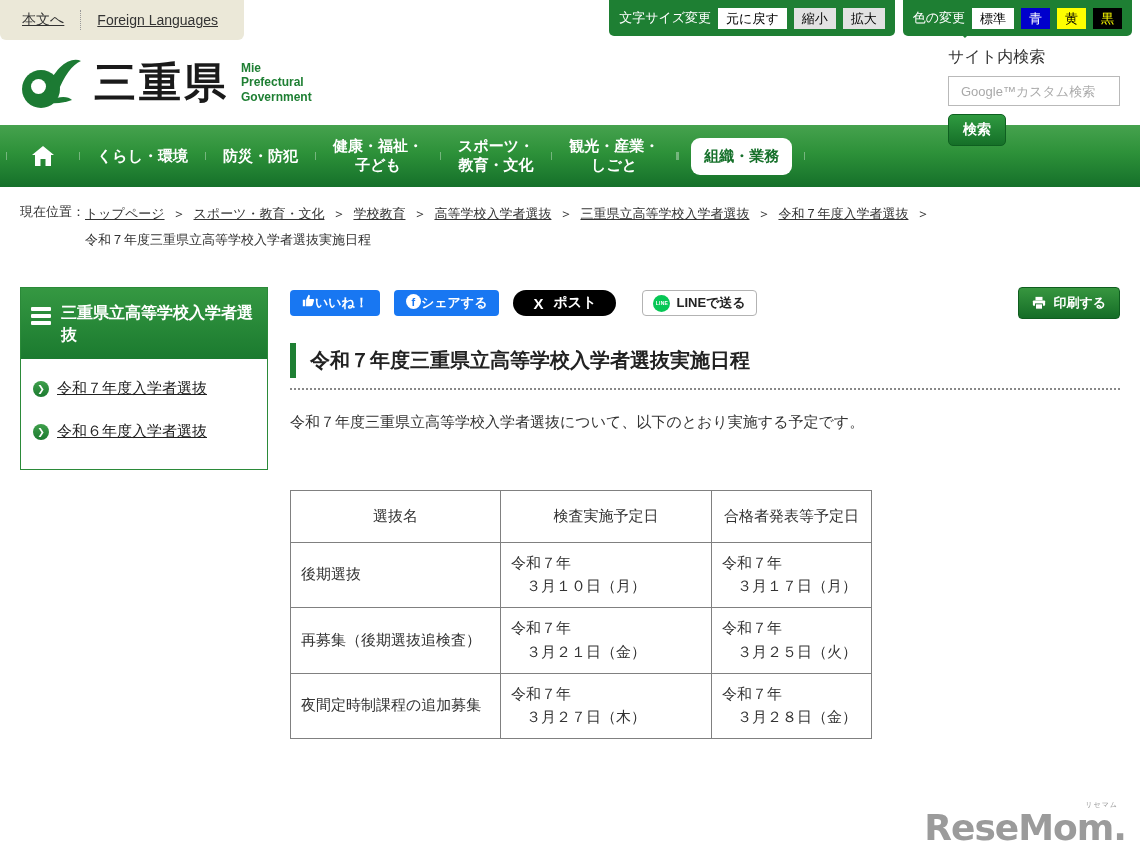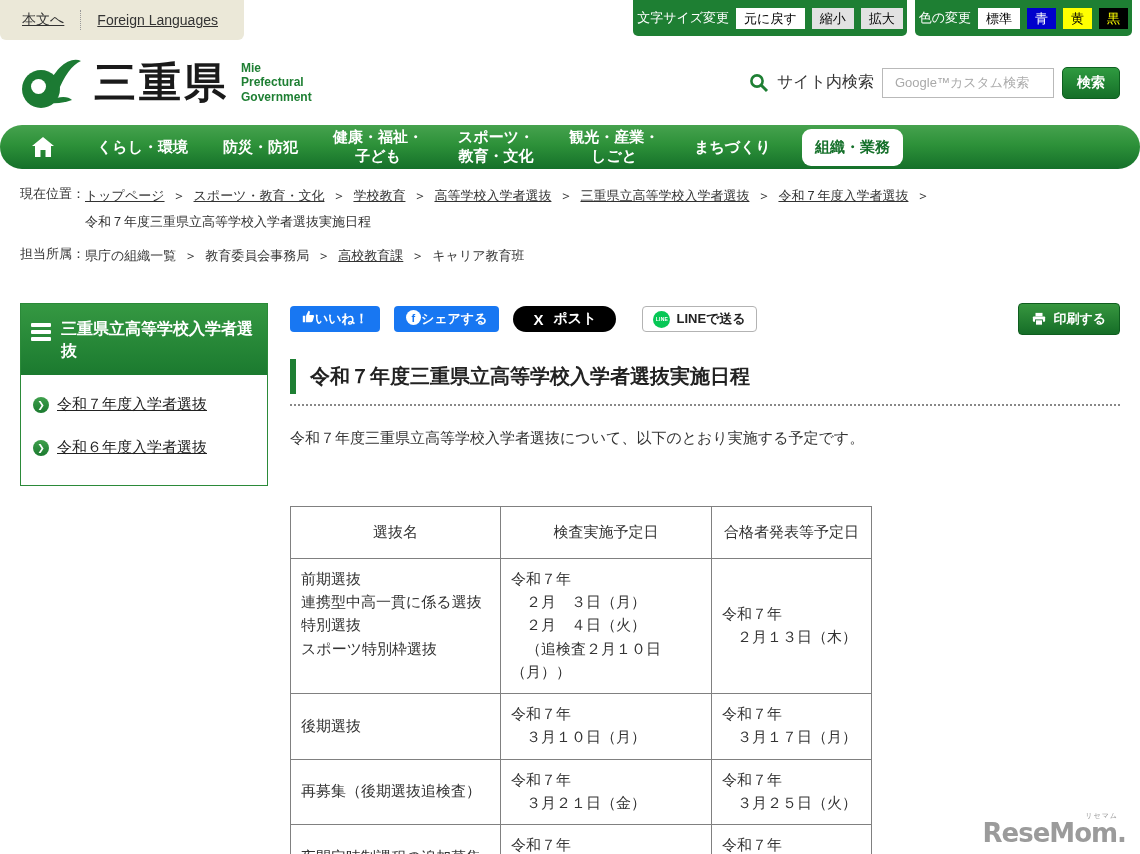--- a/index.html
+++ b/index.html
@@ -16,44 +16,44 @@
   a, .linklike{color:#333; text-decoration:underline; cursor:pointer;}
 
   
   .top-strip{height:40px; position:relative;}
   .skip-box{display:inline-flex; align-items:center; gap:16px; height:40px;
     background:var(--beige); padding:0 26px 0 22px; border-radius:0 0 6px 6px;}
   .skip-box .vdiv{height:20px; border-left:1px dotted #999;}
   .skip-box span{font-size:14px;}
   .top-right{position:absolute; top:0; right:8px; display:flex; gap:8px;}
   .green-box{background:var(--brand-green); border-radius:0 0 5px 5px; height:36px;
-    display:flex; align-items:center; gap:7px; padding:0 4px;}
+    display:flex; align-items:center; gap:7px; padding:0 10px;}
   .green-box .lbl{color:#fff; font-size:13px; white-space:nowrap;}
   .gb-btn{font-size:13px; padding:4px 8px; cursor:pointer; white-space:nowrap; line-height:1;}
   .gb-white{background:#fff; color:#000;}
   .gb-gray{background:#e2e2e2; color:#000;}
   .gb-blue{background:var(--blue-btn); color:#fff;}
   .gb-yellow{background:var(--yellow-btn); color:#000;}
   .gb-black{background:#000; color:var(--yellow-btn);}
 
   
   .site-header{height:85px; display:flex; align-items:center; justify-content:space-between; padding:0 20px;}
   .logo{display:flex; align-items:center; gap:12px; cursor:pointer;}
   .logo-kanji{font-size:42px; font-weight:bold; color:#1a1a1a; letter-spacing:3px;}
   .logo-sub{color:var(--brand-green); font-size:12px; font-weight:bold; line-height:1.2; white-space:pre-line;}
-  .search{display:flex; align-items:center; gap:8px;}
+  .search{display:flex; align-items:flex-start; gap:8px;flex-direction:column;}
   .search-label{font-size:16px; color:#333;}
   .search-input{width:172px; height:30px; border:1px solid #b9b9b9; padding:0 12px; font-size:13px; color:#444;}
   .search-input::placeholder{color:#a9a9a9;}
   .search-btn{background:linear-gradient(180deg,#2f9a40,#156f28); border:1px solid #0e5f20;
     color:#fff; font-size:14px; font-weight:bold; border-radius:5px; padding:6px 14px; cursor:pointer;}
 
   
-  .gnav{height:44px; background:linear-gradient(180deg,var(--nav-top) 0%,var(--nav-mid) 45%,var(--nav-bot) 100%);
-    display:flex; align-items:stretch; padding:12px 6px;border-radius:27px;}
+  .gnav{height:62px; background:linear-gradient(180deg,var(--nav-top) 0%,var(--nav-mid) 45%,var(--nav-bot) 100%);
+    display:flex; align-items:stretch; padding:12px 6px;}
   .nav-sep{width:1px; background:rgba(255,255,255,.35); margin:15px 0;}
   .nav-item{display:flex; align-items:center; justify-content:center; text-align:center;
     color:#fff; font-weight:bold; font-size:15px; line-height:1.25; padding:0 17px;
     white-space:pre-line; cursor:pointer;}
   .nav-home{padding:0 24px;}
   .nav-cta{align-self:center; background:#fff; color:var(--nav-bot); font-weight:bold; font-size:15px;
     border-radius:9px; padding:9px 13px; margin:0 12px; cursor:pointer; white-space:nowrap;}
 
   
   .crumbs-wrap{padding:14px 20px 0; font-size:13px;}
@@ -105,21 +105,21 @@
 
   table.sched{border-collapse:collapse; margin-top:54px;}
   .sched th,.sched td{border:1px solid var(--border-gray); font-size:15px; color:#333; font-weight:normal;}
   .sched th{text-align:center; padding:16px 8px;}
   .sched td{padding:8px 10px 10px; vertical-align:top; white-space:pre-line; line-height:1.55;}
   .col-name{width:210px;} .col-exam{width:211px;} .col-ann{width:160px;}
   .sched td.v-mid{vertical-align:middle;}
 
   .watermark{position:absolute; right:14px; bottom:6px; text-align:right; color:var(--wm-gray); cursor:default;}
   .wm-ruby{display:block; font-size:7px; letter-spacing:1px; margin-right:8px; margin-bottom:-3px;}
-  .wm-text{font-size:26px; font-weight:bold; letter-spacing:-1px; font-family:"DejaVu Sans",sans-serif;}
+  .wm-text{font-size:36px; font-weight:bold; letter-spacing:-1px; font-family:"DejaVu Sans",sans-serif;}
 </style>
 </head>
 <body>
 
 <div class="top-strip">
   <div class="skip-box">
     <span class="linklike">本文へ</span>
     <span class="vdiv"></span>
     <span class="linklike">Foreign Languages</span>
   </div>
@@ -178,38 +178,31 @@
   <div class="nav-sep"></div>
   <div class="nav-item">健康・福祉・
 子ども</div>
   <div class="nav-sep"></div>
   <div class="nav-item">スポーツ・
 教育・文化</div>
   <div class="nav-sep"></div>
   <div class="nav-item">観光・産業・
 しごと</div>
   <div class="nav-sep"></div>
-  <div class="nav-item">まちづくり</div>
   <div class="nav-sep"></div>
   <div class="nav-sep"></div>
   <div class="nav-cta">組織・業務</div>
   <div class="nav-sep"></div>
 </nav>
 
 <div class="crumbs-wrap">
   <div class="crumb-row">
     <span class="crumb-label">現在位置：</span>
     <div class="crumb-flow">
       <span class="crumb-item linklike">トップページ</span><span class="sep">＞</span><span class="crumb-item linklike">スポーツ・教育・文化</span><span class="sep">＞</span><span class="crumb-item linklike">学校教育</span><span class="sep">＞</span><span class="crumb-item linklike">高等学校入学者選抜</span><span class="sep">＞</span><span class="crumb-item linklike">三重県立高等学校入学者選抜</span><span class="sep">＞</span><span class="crumb-item linklike">令和７年度入学者選抜</span><span class="sep">＞</span><span class="crumb-item">令和７年度三重県立高等学校入学者選抜実施日程</span>
-    </div>
-  </div>
-  <div class="crumb-row dept-row">
-    <span class="crumb-label">担当所属：</span>
-    <div class="crumb-flow">
-      <span class="crumb-item plain">県庁の組織一覧</span><span class="sep">＞</span><span class="crumb-item plain">教育委員会事務局</span><span class="sep">＞</span><span class="crumb-item linklike">高校教育課</span><span class="sep">＞</span><span class="crumb-item plain">キャリア教育班</span>
     </div>
   </div>
 </div>
 
 <div class="content">
 
   <aside class="sidebar">
     <div class="sb-head">
       <span class="hamburger">
           <i></i>
@@ -273,32 +266,20 @@
     <table class="sched">
       <thead>
         <tr>
           <th class="col-name">選抜名</th>
           <th class="col-exam">検査実施予定日</th>
           <th class="col-ann">合格者発表等予定日</th>
         </tr>
       </thead>
       <tbody>
         <tr>
-          <td>前期選抜
-連携型中高一貫に係る選抜
-特別選抜
-スポーツ特別枠選抜</td>
-          <td>令和７年
-　２月　３日（月）
-　２月　４日（火）
-　（追検査２月１０日（月））</td>
-          <td class="v-mid">令和７年
-　２月１３日（木）</td>
-        </tr>
-        <tr>
           <td class="v-mid">後期選抜</td>
           <td>令和７年
 　３月１０日（月）</td>
           <td>令和７年
 　３月１７日（月）</td>
         </tr>
         <tr>
           <td class="v-mid">再募集（後期選抜追検査）</td>
           <td>令和７年
 　３月２１日（金）</td>

